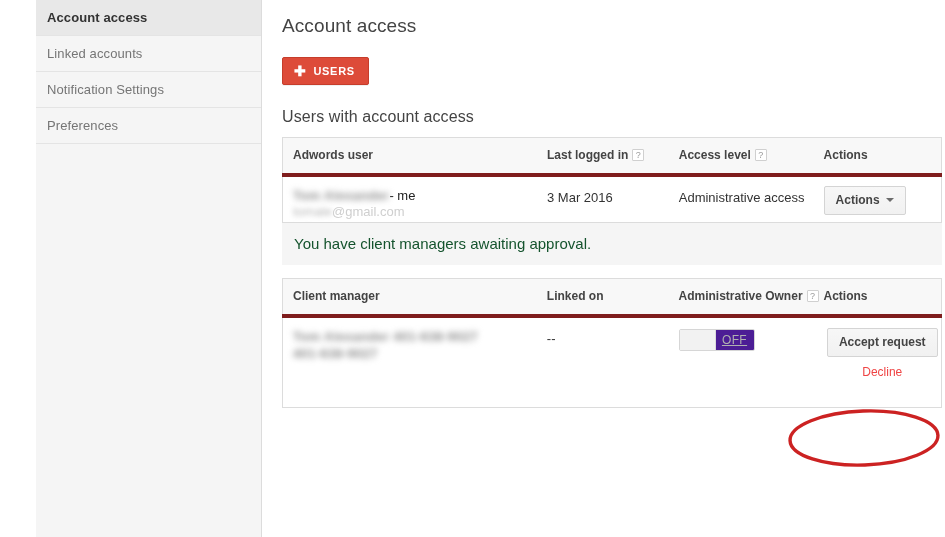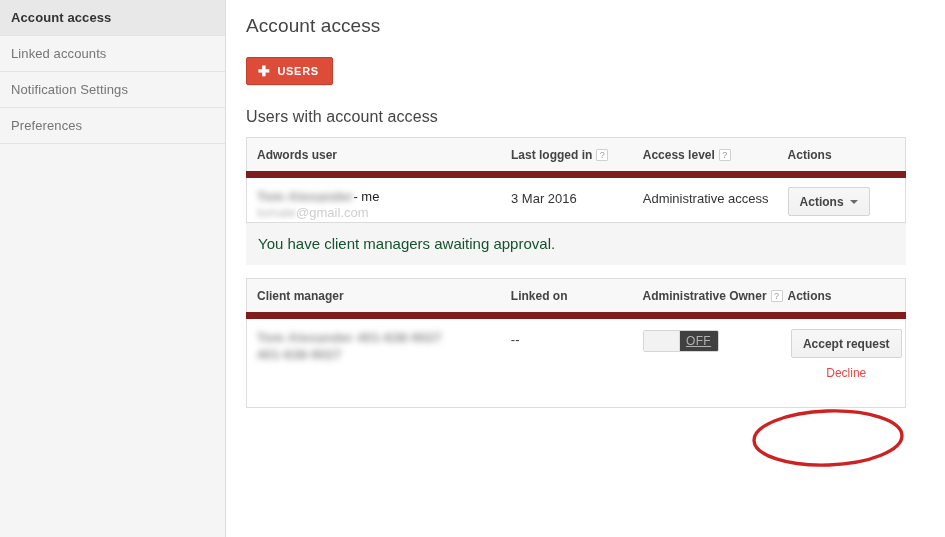--- a/index.html
+++ b/index.html
@@ -9,20 +9,21 @@
     width: 945px; height: 537px;
     overflow: hidden;
     background: #ffffff;
     font-family: "Liberation Sans", sans-serif;
     -webkit-font-smoothing: antialiased;
   }
   #app {
     position: relative;
     width: 822px; height: 537px;
     display: flex;
+    margin-left: 36px;
   }
 
   
   .sidebar {
     width: 226px;
     flex: 0 0 226px;
     background: #f5f5f5;
     border-right: 1px solid #dcdcdc;
     height: 537px;
     padding-top: 0;
@@ -109,21 +110,21 @@
   
   .tbl {
     width: 660px;
     border: 1px solid #dcdcdc;
     border-collapse: collapse;
     background: #fff;
   }
   .tbl .hdr-row { background: #f8f8f8; }
   .tbl .hdr-row td {
     height: 37px;
-    border-bottom: 7px solid #7f1d1d;
+    border-bottom: 4px solid #7f1d1d;
     font-size: 12px;
     font-weight: bold;
     color: #444444;
     vertical-align: middle;
     padding: 0;
   }
   .tbl td { padding: 0; vertical-align: top; }
   .c1 { padding-left: 10px !important; }
 
   .qmark {
@@ -217,21 +218,21 @@
     border-right: 1px solid #dcdcdc;
   }
   .toggle .lbl {
     flex: 1;
     display: flex;
     align-items: center;
     justify-content: center;
     font-size: 12px;
     color: #b0b0b0;
     letter-spacing: 0.4px;
-    background: #404040;
+    background: #4c1d95;
     text-decoration: underline;
   }
 
   .actions-stack { display: flex; flex-direction: column; align-items: center; }
   .decline-link {
     margin-top: 8px;
     font-size: 12px;
     color: #ef4444;
     text-decoration: none;
     cursor: pointer;

